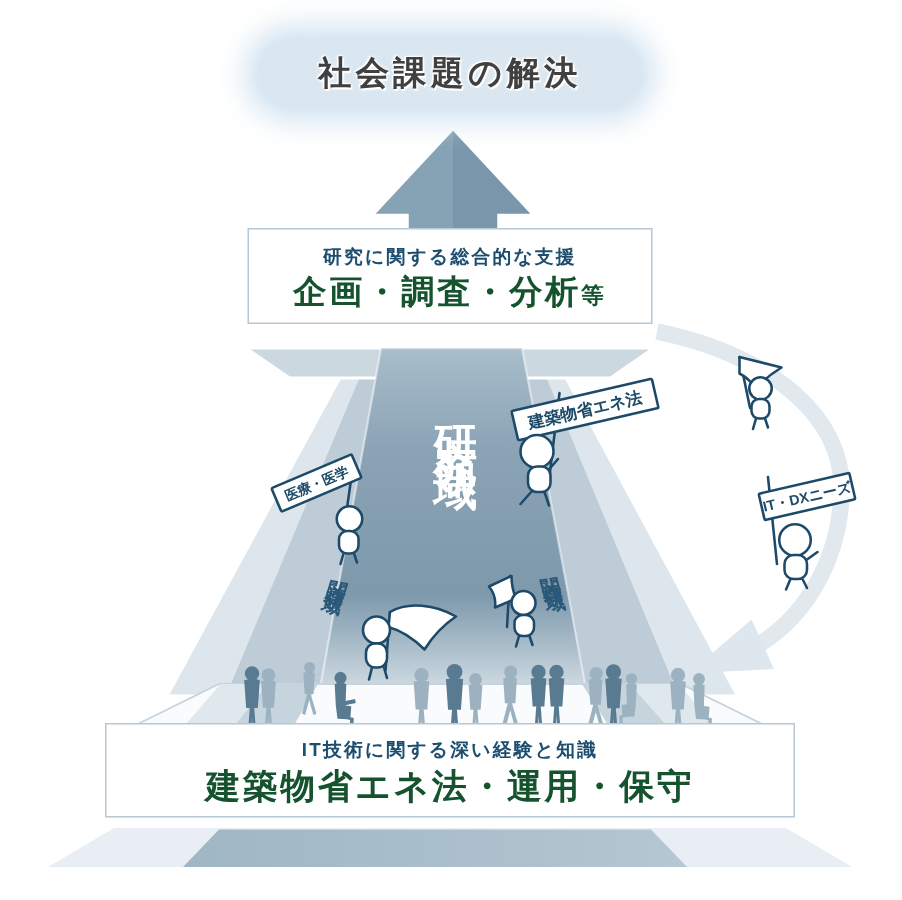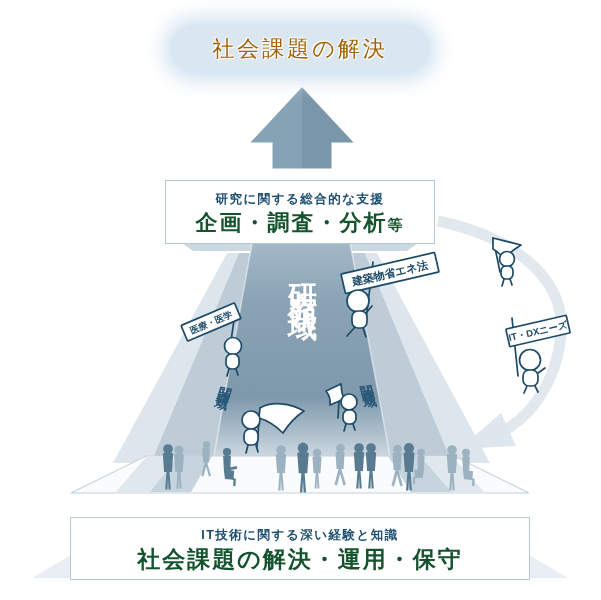--- a/index.html
+++ b/index.html
@@ -8,30 +8,30 @@
     font-family:"Liberation Sans","DejaVu Sans",sans-serif;
   }
   .abs{position:absolute;}
   svg{display:block;}
   
   .pill{
     left:172px;top:26px;width:256px;height:46px;border-radius:23px;
     background:#dbe7f0;
     box-shadow:0 0 18px 10px rgba(213,229,241,.95),0 0 5px 2px rgba(228,240,248,1);
     display:flex;align-items:center;justify-content:center;
-    font-size:22px;font-weight:normal;color:#a16207;letter-spacing:3px;
+    font-size:22px;font-weight:bold;color:#404040;letter-spacing:3px;
     text-shadow:0 0 2px #fff,0 0 3px #fff,1px 1px 0 #fff,-1px -1px 0 #fff;
   }
   
   .white-box{
     background:#fff;border:1.5px solid #b5c8d5;box-sizing:border-box;
     display:flex;flex-direction:column;align-items:center;justify-content:center;
   }
-  .box-top{left:165px;top:180px;width:270px;height:64px;}
-  .box-bottom{left:70px;top:517px;width:460px;height:63px;}
+  .box-top{left:165px;top:152px;width:270px;height:64px;}
+  .box-bottom{left:70px;top:482px;width:460px;height:63px;}
   .box-sub{font-size:12.5px;font-weight:bold;color:#1d4e70;letter-spacing:1.5px;margin-bottom:4px;}
   .box-title{font-size:22px;font-weight:bold;color:#14532d;letter-spacing:2px;line-height:1;}
   .box-bottom .box-title{font-size:23px;}
   .box-title .suffix{font-size:15px;}
   
   .v-research{
     left:283px;top:261px;height:160px;
     writing-mode:vertical-rl;text-orientation:upright;
     font-size:29px;font-weight:bold;color:#fff;letter-spacing:9px;
   }
@@ -238,18 +238,18 @@
         <line x1="353" y1="424" x2="355" y2="430"></line>
       </g>
     </g>
   </svg>
 
   <div class="abs v-related v-rel-left">関連領域</div>
   <div class="abs v-related v-rel-right">関連領域</div>
 
   <div class="abs white-box box-bottom">
     <div class="box-sub">IT技術に関する深い経験と知識</div>
-    <div class="box-title">社会課題の解決・運用・保守</div>
+    <div class="box-title">建築物省エネ法・運用・保守</div>
   </div>
 
   <div class="abs pill">社会課題の解決</div>
 
 </div>
 
 </body></html>

